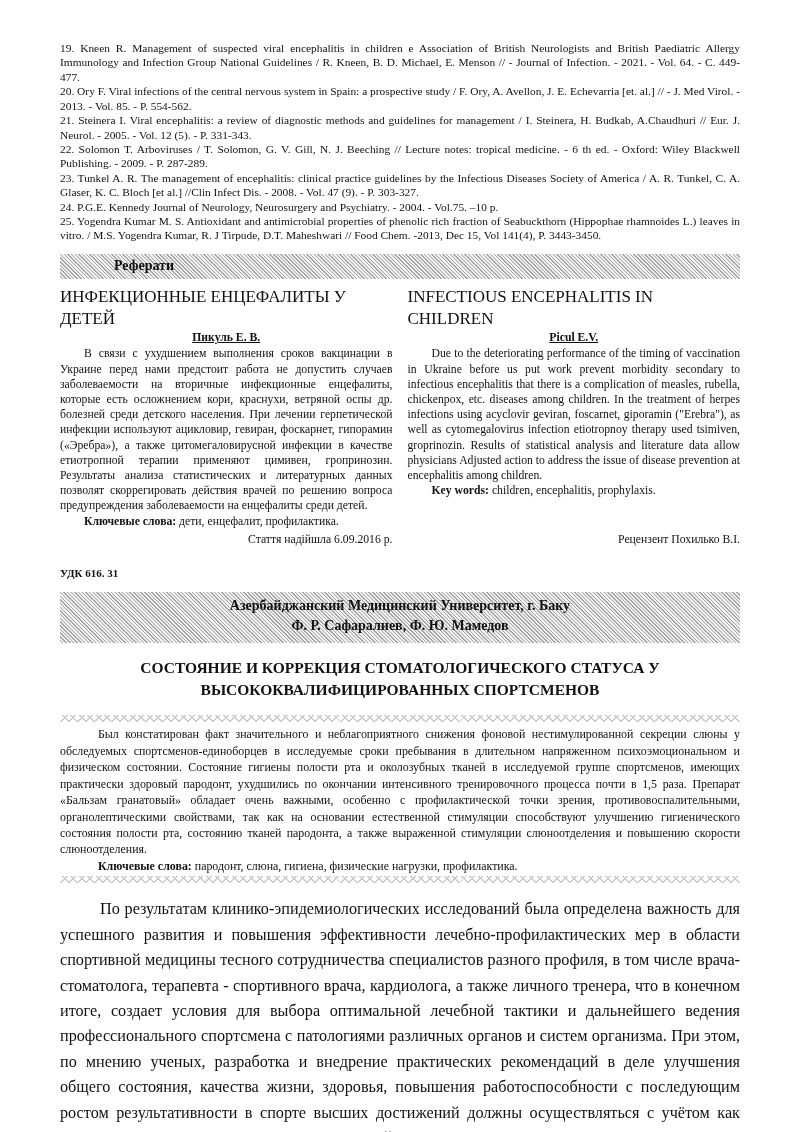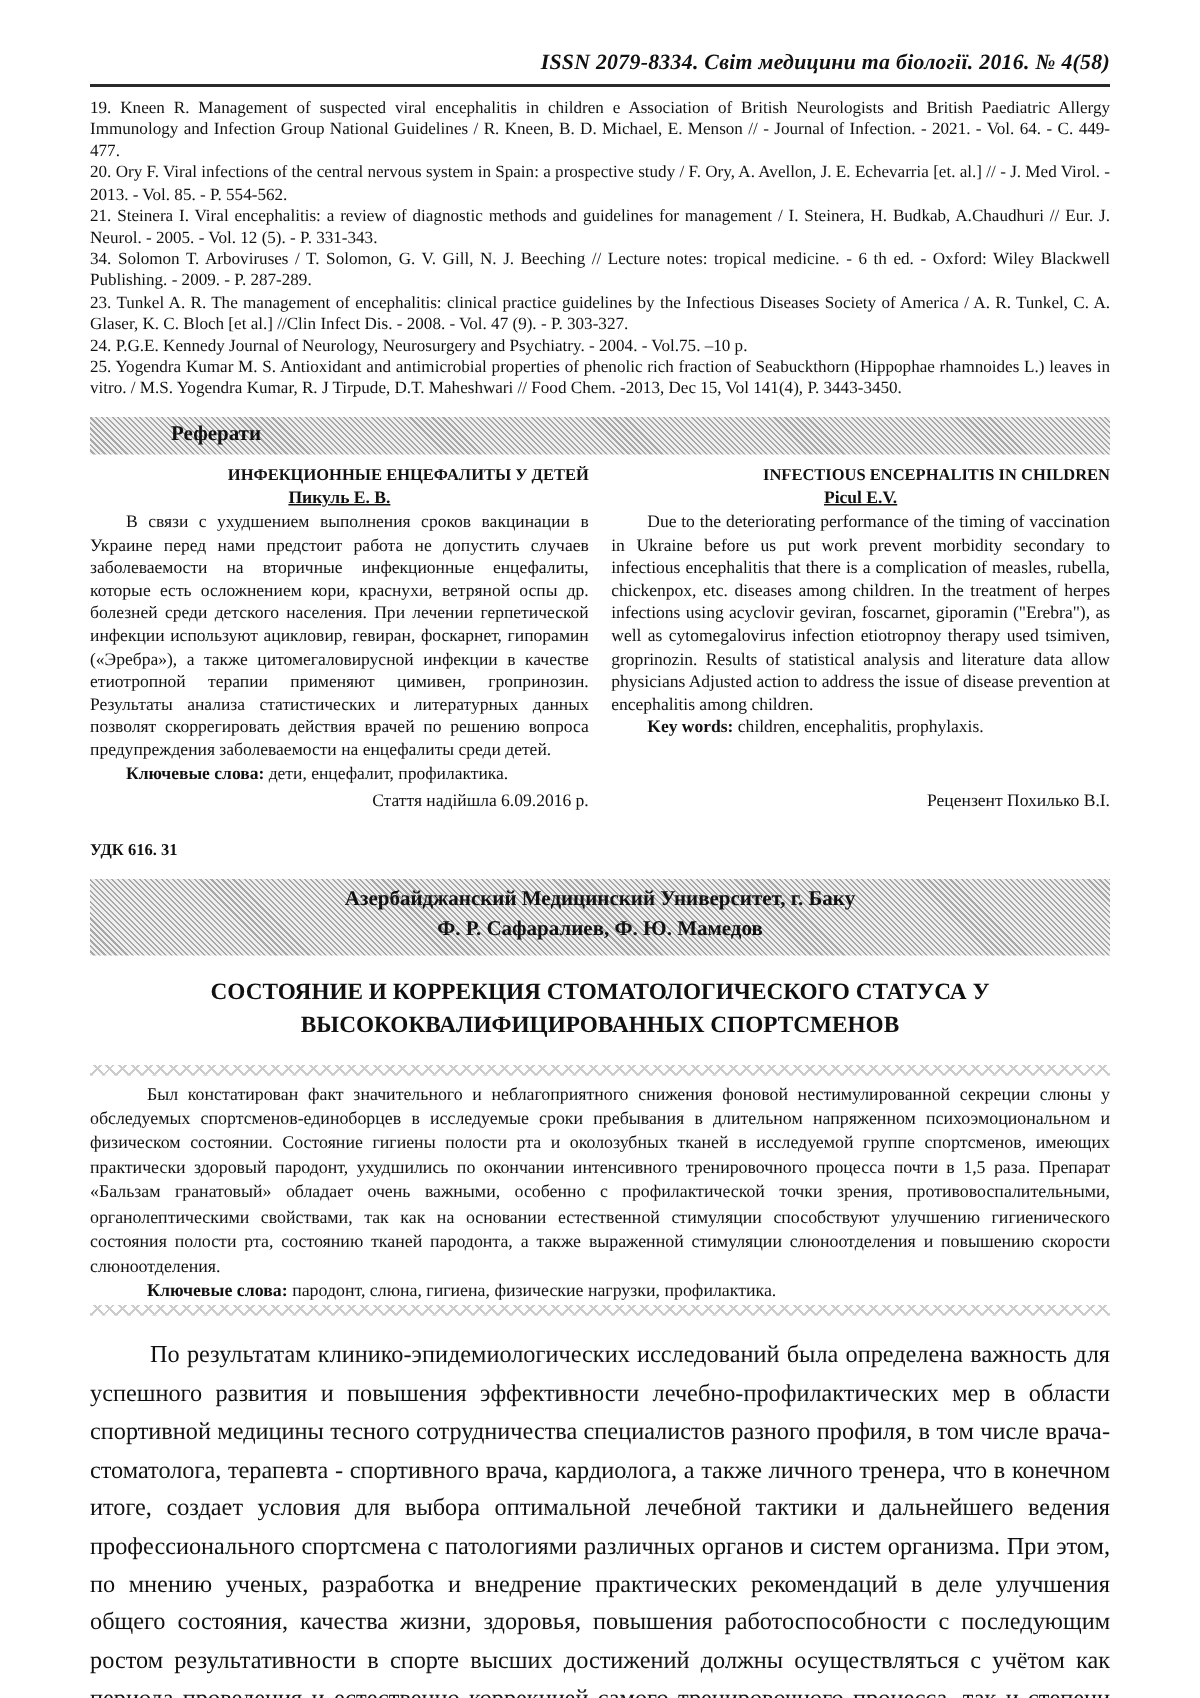--- a/index.html
+++ b/index.html
@@ -27,21 +27,21 @@
   }
   .section-banner {
     margin-top:11px; height:25px; display:flex; align-items:center;
     font-weight:bold; font-size:14px;
   }
   .section-banner .banner-label { padding-left:54px; }
 
   
   .abstract-columns { display:flex; gap:15px; margin-top:7px; }
   .abstract-col { flex:1 1 0; display:flex; flex-direction:column; font-size:11.7px; line-height:1.3; }
-  .abstract-title { text-align:right; font-weight:bold; font-size:11px; }
+  .abstract-title { text-align:left; font-weight:normal; font-size:17px; }
   .abstract-author { text-align:center; font-weight:bold; margin-bottom:1px;text-decoration:underline; }
   .abstract-body { margin:0; text-align:justify; text-indent:24px; }
   .abstract-keywords { margin:0; text-align:justify; text-indent:24px; }
   .abstract-footer { margin-top:auto; padding-top:3px; text-align:right; }
   .bold { font-weight:bold; }
 
   
   .udc { margin-top:20px; font-weight:bold; font-size:11px; }
   .authors-banner {
     margin-top:13px; padding:4px 0 6px 0; text-align:center;
@@ -70,27 +70,26 @@
   .main-paragraph {
     margin:0; font-size:16.2px; line-height:1.57;
     text-align:justify; text-indent:40px;
   }
 </style>
 </head>
 <body>
 
 <div class="page">
 
-  <div class="journal-header">ISSN 2079-8334. Світ медицини та біології. 2016. № 4(58)</div>
 
   <div class="references">
     <div class="reference-item">19. Kneen R. Management of suspected viral encephalitis in children e Association of British Neurologists and British Paediatric Allergy Immunology and Infection Group National Guidelines / R. Kneen, B. D. Michael, E. Menson // - Journal of Infection. - 2021. - Vol. 64. - С. 449-477.</div>
     <div class="reference-item">20. Ory F. Viral infections of the central nervous system in Spain: a prospective study / F. Ory, A. Avellon, J. E. Echevarria [et. al.] // - J. Med Virol. - 2013. - Vol. 85. - P. 554-562.</div>
     <div class="reference-item">21. Steinera I. Viral encephalitis: a review of diagnostic methods and guidelines for management / I. Steinera, H. Budkab, A.Chaudhuri // Eur. J. Neurol. - 2005. - Vol. 12 (5). - P. 331-343.</div>
-    <div class="reference-item">34. Solomon T. Arboviruses / T. Solomon, G. V. Gill, N. J. Beeching // Lecture notes: tropical medicine. - 6 th ed. - Oxford: Wiley Blackwell Publishing. - 2009. - P. 287-289.</div>
+    <div class="reference-item">22. Solomon T. Arboviruses / T. Solomon, G. V. Gill, N. J. Beeching // Lecture notes: tropical medicine. - 6 th ed. - Oxford: Wiley Blackwell Publishing. - 2009. - P. 287-289.</div>
     <div class="reference-item">23. Tunkel A. R. The management of encephalitis: clinical practice guidelines by the Infectious Diseases Society of America / A. R. Tunkel, C. A. Glaser, K. C. Bloch [et al.] //Clin Infect Dis. - 2008. - Vol. 47 (9). - P. 303-327.</div>
     <div class="reference-item">24. P.G.E. Kennedy Journal of Neurology, Neurosurgery and Psychiatry. - 2004. - Vol.75. –10 p.</div>
     <div class="reference-item">25. Yogendra Kumar M. S. Antioxidant and antimicrobial properties of phenolic rich fraction of Seabuckthorn (Hippophae rhamnoides L.) leaves in vitro. / M.S. Yogendra Kumar, R. J Tirpude, D.T. Maheshwari // Food Chem. -2013, Dec 15, Vol 141(4), P. 3443-3450.</div>
   </div>
 
   <div class="section-banner hatch">
     <span class="banner-label">Реферати</span>
   </div>
 
   <div class="abstract-columns">

